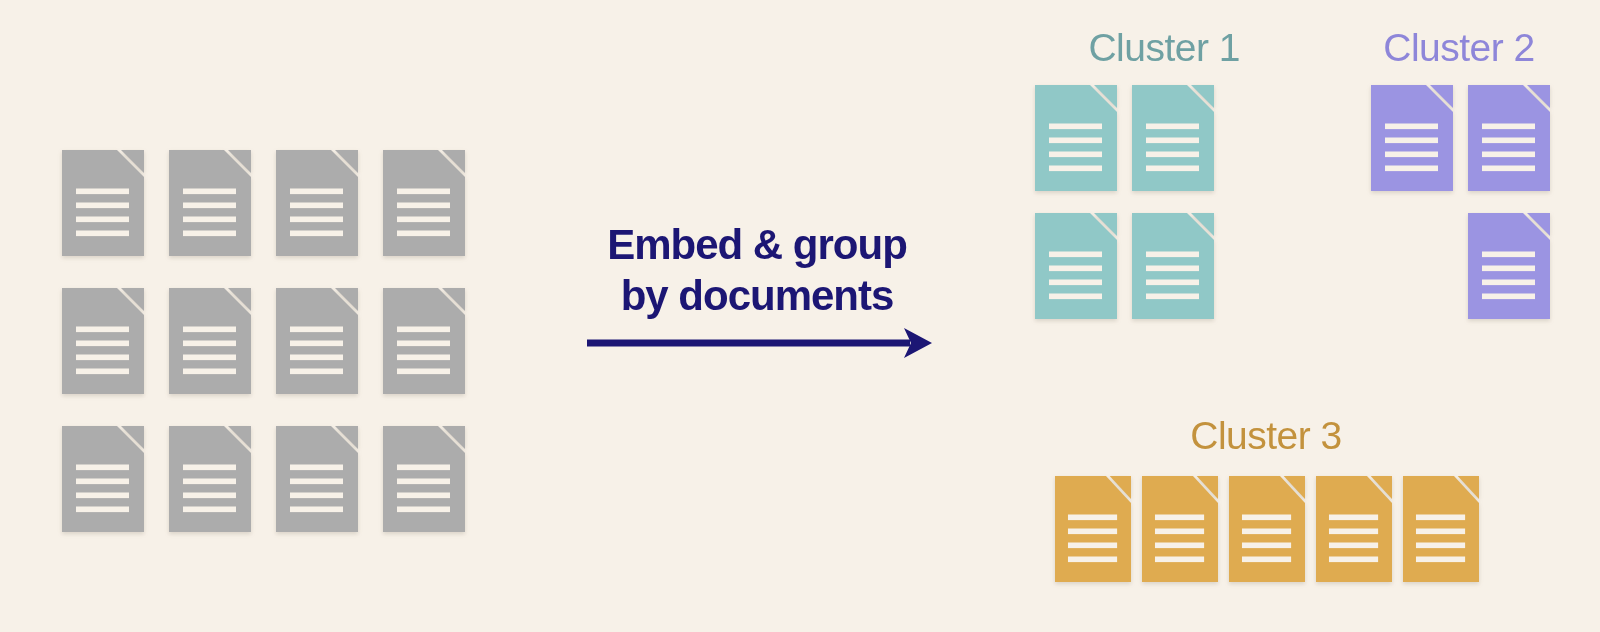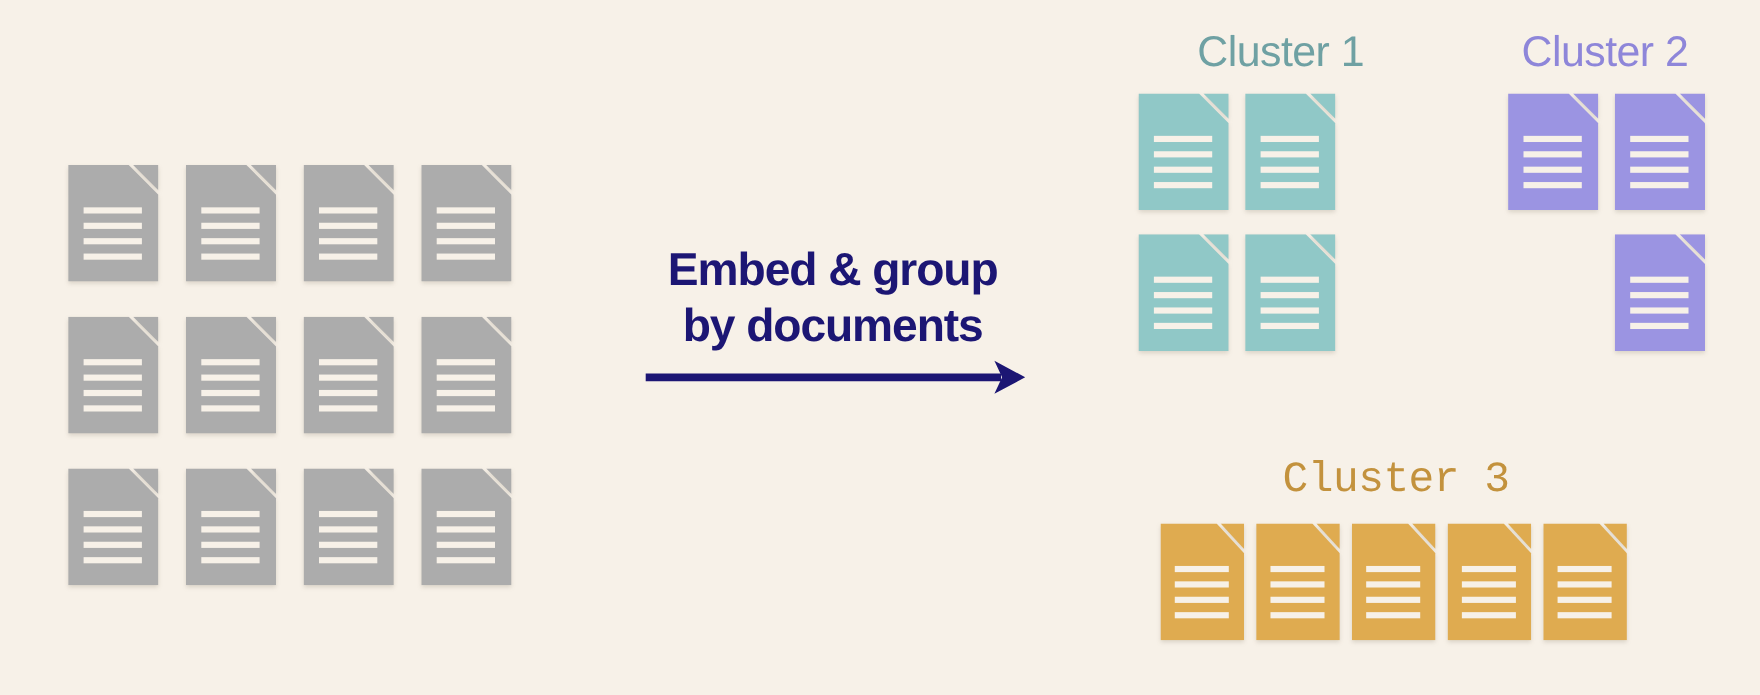--- a/index.html
+++ b/index.html
@@ -47,21 +47,21 @@
   .cluster-label {
     position: absolute;
     width: 200px;
     text-align: center;
     font-size: 39px;
     letter-spacing: -0.5px;
     white-space: nowrap;
   }
   .cluster1-label { left: 1040px; top: 26px; text-align: right; }
   .cluster2-label { left: 1359px; top: 26px; }
-  .cluster3-label { left: 1166px; top: 414px; font-family: Liberation Mono, monospace; }
+  .cluster3-label { left: 1166px; top: 414px; }
 
   
   .arrow-wrap {
     position: absolute;
     left: 586px;
     top: 322px;
     width: 346px;
     height: 42px;
   }
 

